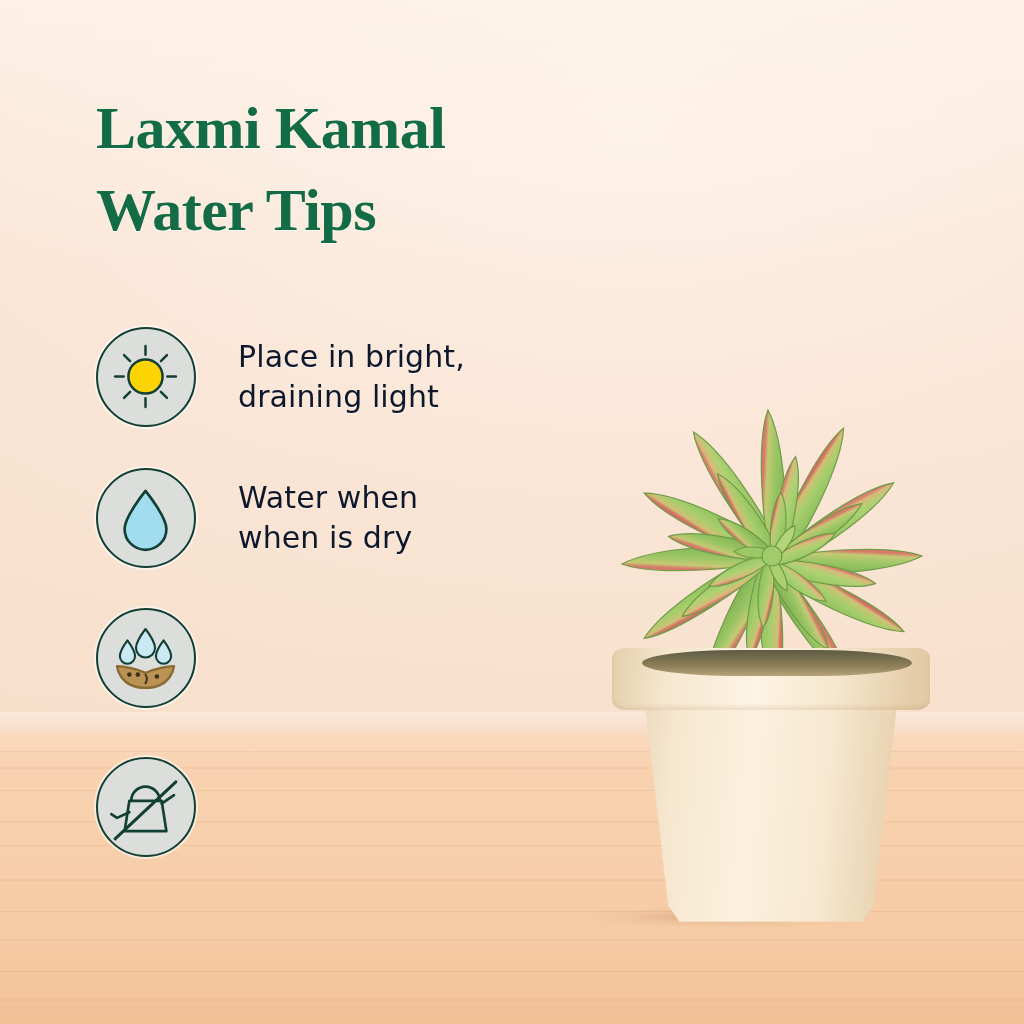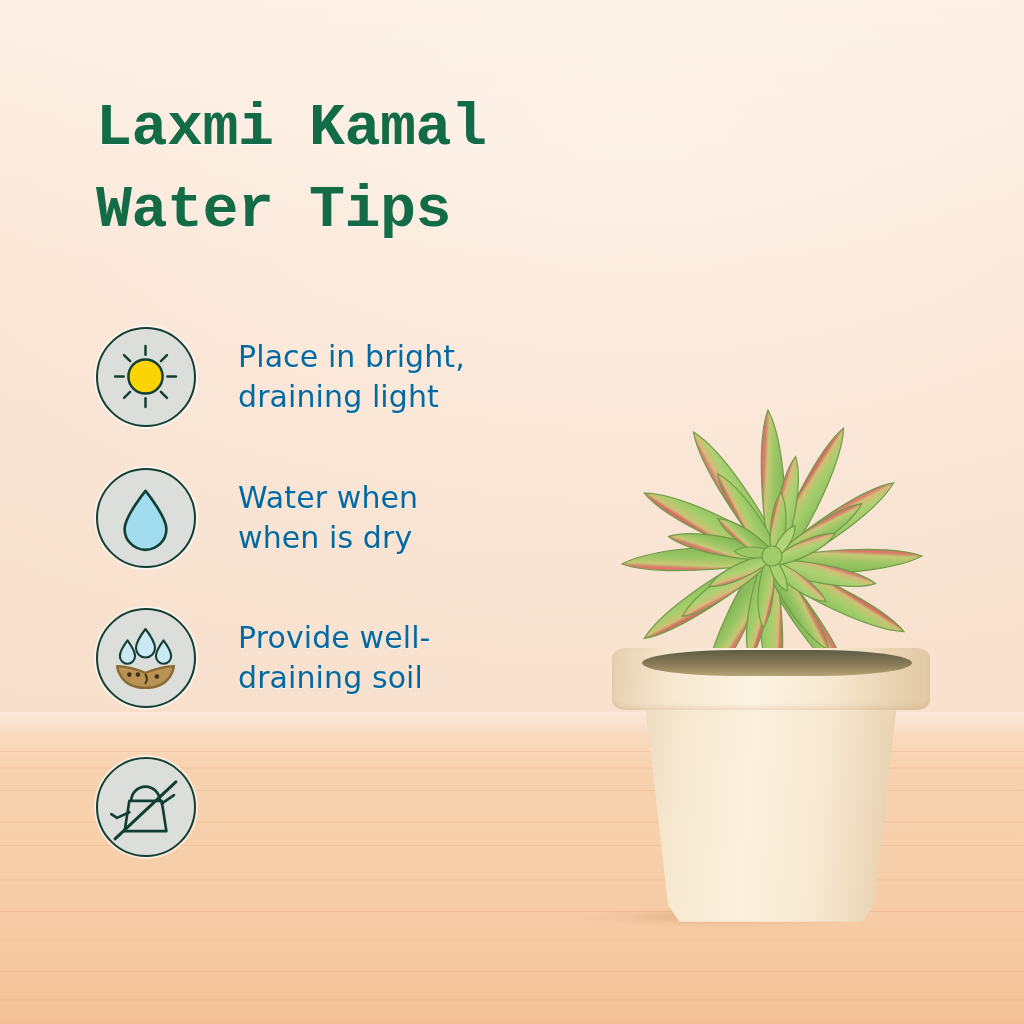--- a/index.html
+++ b/index.html
@@ -54,21 +54,21 @@
   }
   .grain.soft { background: rgba(222,162,118,0.15); height: 2px; }
 
   
   .title {
     position: absolute;
     left: 96px;
     top: 88px;
     width: 560px;
     color: #136c45;
-    font-family: Liberation Mono, monospace;
+    font-family: Liberation Serif, serif;
     font-weight: 700;
     font-size: 60px;
     line-height: 1.36;
     letter-spacing: -0.5px;
     text-shadow: 0 1px 0 rgba(255,255,255,0.75);
   }
   .title .line { display: block; white-space: nowrap; }
 
   
   .tip {
@@ -86,21 +86,21 @@
     flex: 0 0 100px;
     border-radius: 50%;
     background: #dcdedb;
     border: 2.5px solid #123f33;
     box-sizing: border-box;
     box-shadow: 0 0 0 2px rgba(255,255,255,0.55);
   }
   .tip-icon svg { position: absolute; left: 0; top: 0; }
   .tip-text {
     margin-left: 42px;
-    color: #0369a1;
+    color: #0f172a;
     font-family: "DejaVu Sans", "Liberation Sans", sans-serif;
     font-size: 30px;
     line-height: 1.33;
     letter-spacing: 0.1px;
     text-shadow: 0 1px 0 rgba(255,255,255,0.6);
   }
   .tip-text .tline { display: block; white-space: nowrap; }
 
   
   .plant-stage {
@@ -225,24 +225,20 @@
           <path d="M50 20 C50 20 60 33 60 40 A10 10 0 0 1 40 40 C40 33 50 20 50 20 Z"></path>
           <path d="M31 32 C31 32 39 43 39 48.5 A8 8 0 0 1 23 48.5 C23 43 31 32 31 32 Z"></path>
           <path d="M69 32 C69 32 77 43 77 48.5 A8 8 0 0 1 61 48.5 C61 43 69 32 69 32 Z"></path>
         </g>
         <path d="M20 59 C30 59 40 62 50 66 C60 62 70 59 80 59 C80 59 78 82 50 82 C22 82 20 59 20 59 Z" fill="#b99254" stroke="#8a6a33" stroke-width="2.4" stroke-linejoin="round"></path>
         <circle cx="33" cy="68" r="2.4" fill="#3f3118"></circle>
         <circle cx="42" cy="68" r="2.4" fill="#3f3118"></circle>
         <circle cx="62" cy="70" r="2.4" fill="#3f3118"></circle>
         <path d="M50 68 q3 5 0 9" fill="none" stroke="#3f3118" stroke-width="2" stroke-linecap="round"></path>
       </svg>
-    </div>
-    <div class="tip-text">
-      <span class="tline">Provide well-</span>
-      <span class="tline">draining soil</span>
     </div>
   </div>
 
   <div class="tip" style="top:757px">
     <div class="tip-icon">
       <svg width="95" height="95" viewBox="0 0 100 100" aria-hidden="true">
         <g fill="none" stroke="#123f33" stroke-width="2.8" stroke-linejoin="round" stroke-linecap="round">
           <path d="M33 44 L67 44 L72 76 L28 76 Z"></path>
           <path d="M35 44 A15 15 0 0 1 65 44"></path>
           <path d="M33 56 L20 62 L14 58"></path>

